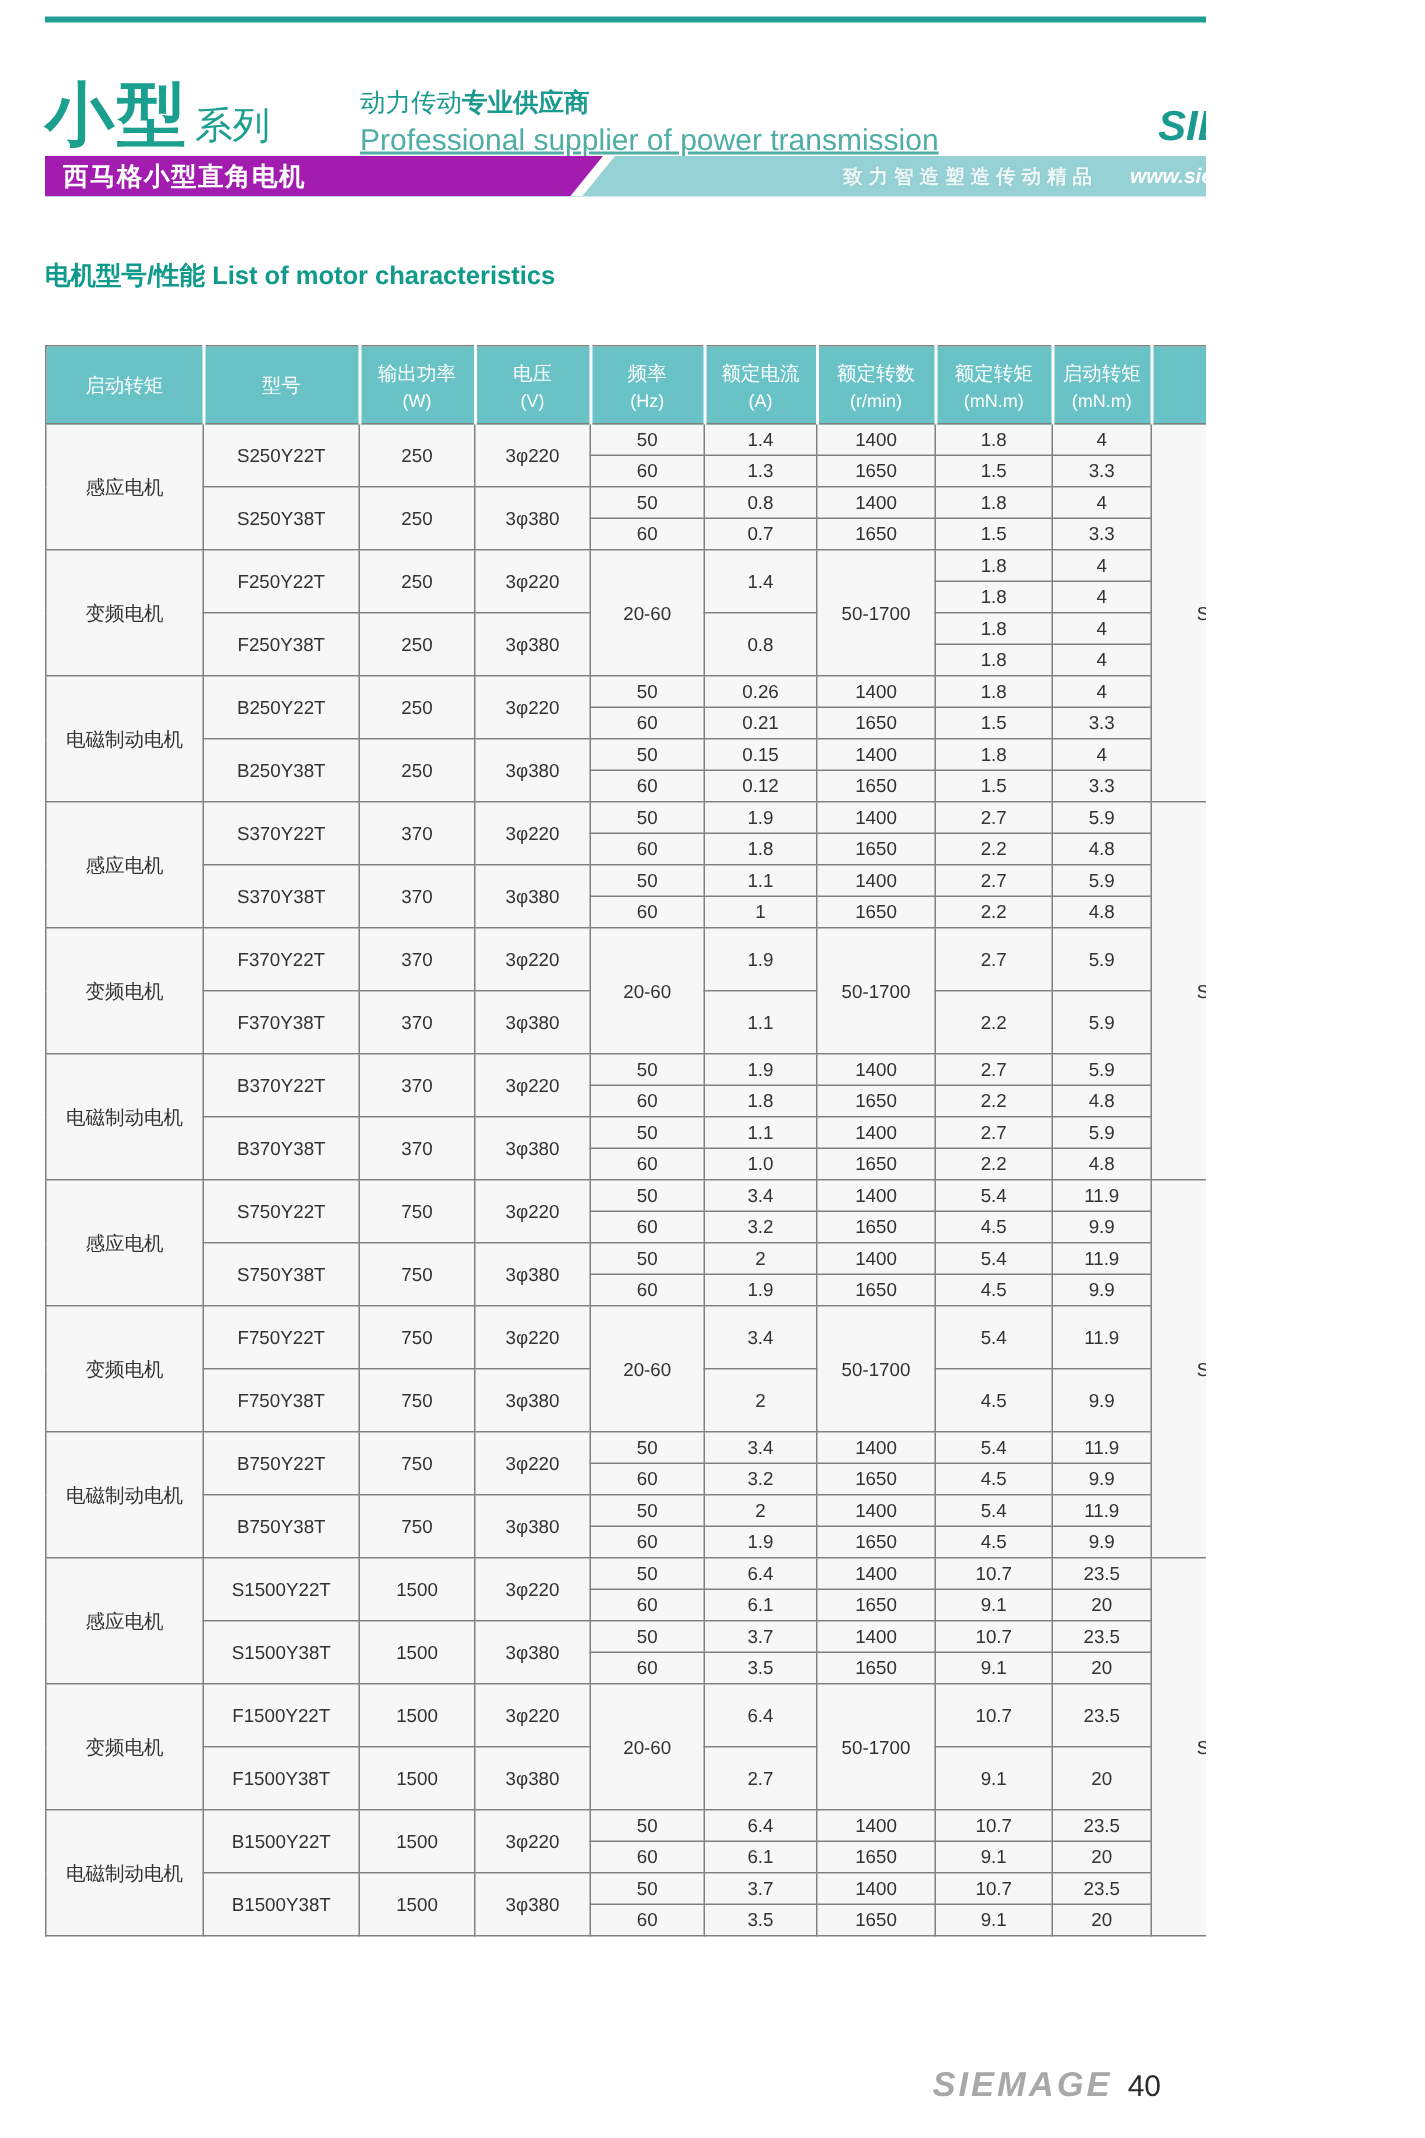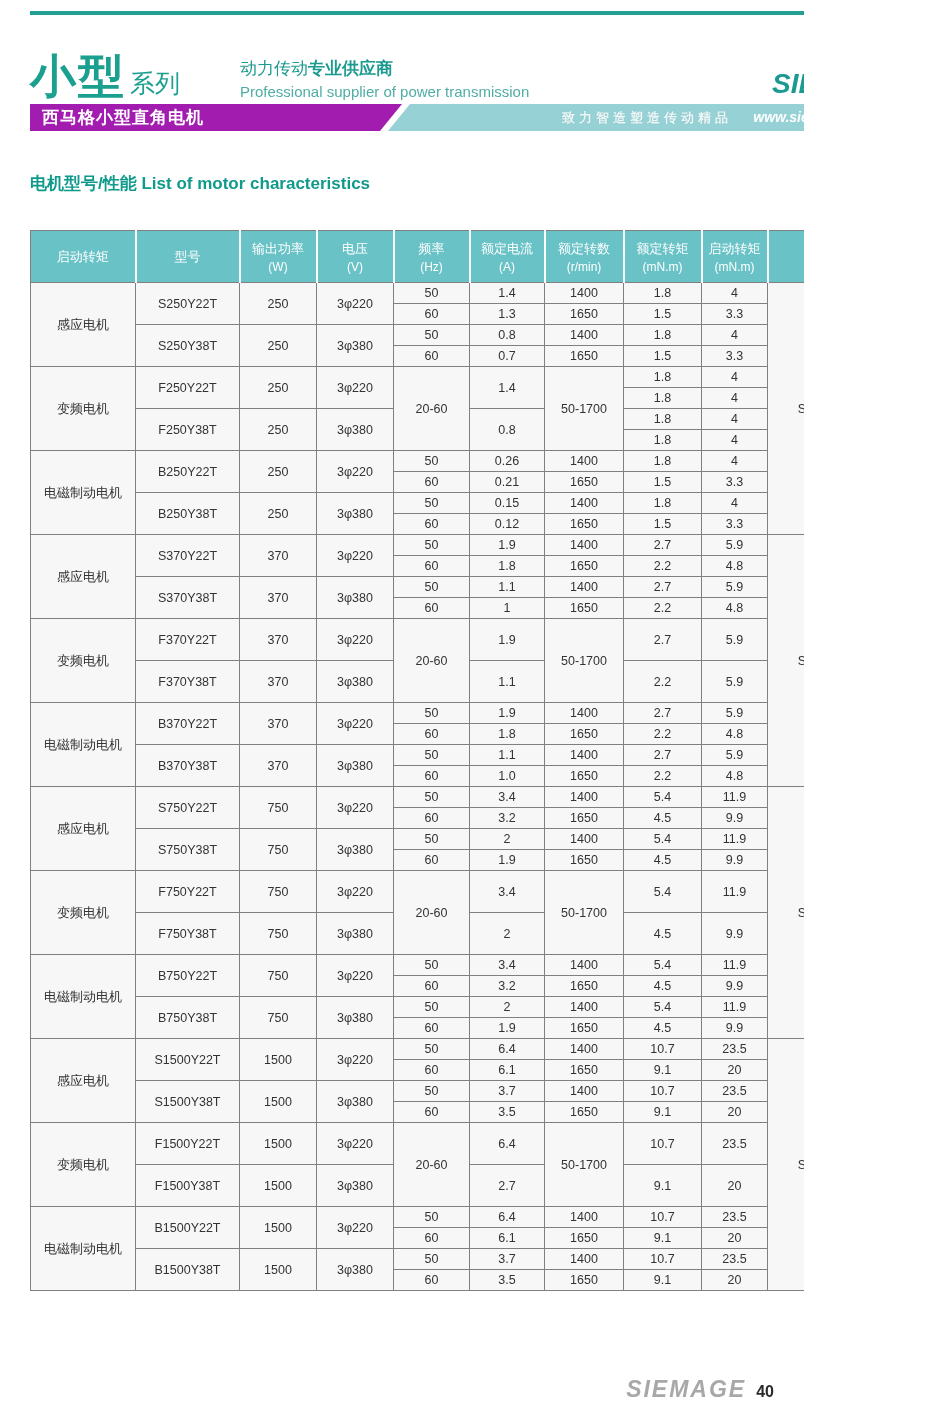--- a/index.html
+++ b/index.html
@@ -9,21 +9,21 @@
 
   .top-rule { position:absolute; left:30px; top:11px; width:890px; height:4px; background:#23a096; }
 
   .series { position:absolute; left:30px; top:46px; color:#1b9f8f; white-space:nowrap; }
   .series-cn { font-size:46px; font-weight:bold; letter-spacing:2px; }
   .series-suffix { font-size:25px; margin-left:4px; }
 
   .slogan { position:absolute; left:240px; top:57px; }
   .slogan-cn { font-size:17px; color:#1b9a90; }
   .slogan-cn b { font-weight:bold;margin-top:42px; }
-  .slogan-en { font-size:15px; color:#4fada5; margin-top:3px; }
+  .slogan-en { font-size:20px; color:#4fada5; margin-top:3px;text-decoration:underline; }
 
   .banner { position:absolute; left:30px; top:104px; width:890px; height:27px; }
   .banner-light { position:absolute; left:0; top:0; width:833px; height:27px; background:#95d1d5; }
   .banner-white-wedge { position:absolute; left:0; top:0; width:380px; height:27px; background:#ffffff;
       clip-path:polygon(0 0,100% 0,calc(100% - 22px) 100%,0 100%); }
   .banner-dark { position:absolute; left:0; top:0; width:372px; height:27px; background:#a21caf;
       clip-path:polygon(0 0,100% 0,calc(100% - 22px) 100%,0 100%);
       color:#fff; font-size:17px; font-weight:bold; line-height:27px; padding-left:12px; letter-spacing:1px; }
   .tagline { position:absolute; right:188px; top:0; line-height:27px; font-size:13px; font-weight:bold;
       letter-spacing:4px; color:#eef7f7; text-shadow:0 0 1px #7fb9bd; }
@@ -47,21 +47,21 @@
   .motor-table th:first-child { border-left:none; }
   .motor-table th .sub { font-size:12px; margin-top:2px; }
   .motor-table tbody tr { height:21px; }
   .motor-table tbody tr.dbl { height:42px; }
   .motor-table td { background:#f6f7f6; border:1px solid #808080; text-align:center; vertical-align:middle;
       font-size:12.5px; color:#333333; padding:0; overflow:hidden; }
   .motor-table td.cat { font-size:13px; }
 
   .footer { position:absolute; right:30px; top:1376px; display:flex; align-items:baseline; gap:10px; }
   .f-logo { font-size:23px; font-weight:bold; font-style:italic; color:#a8a8a8; letter-spacing:2px; }
-  .f-page { font-size:16px; font-weight:bold; color:#2b2b2b; }
+  .f-page { font-size:20px; font-weight:normal; color:#2b2b2b; }
 </style>
 </head>
 <body>
 
 <div class="page">
   <div class="top-rule"></div>
 
   <div class="series">
     <span class="series-cn">小型</span><span class="series-suffix">系列</span>
   </div>

